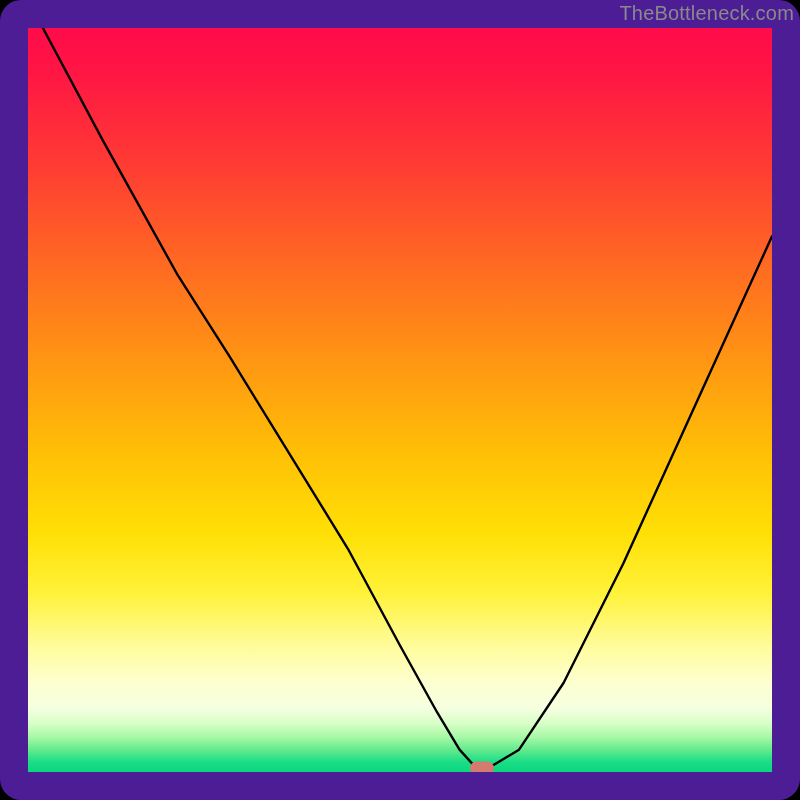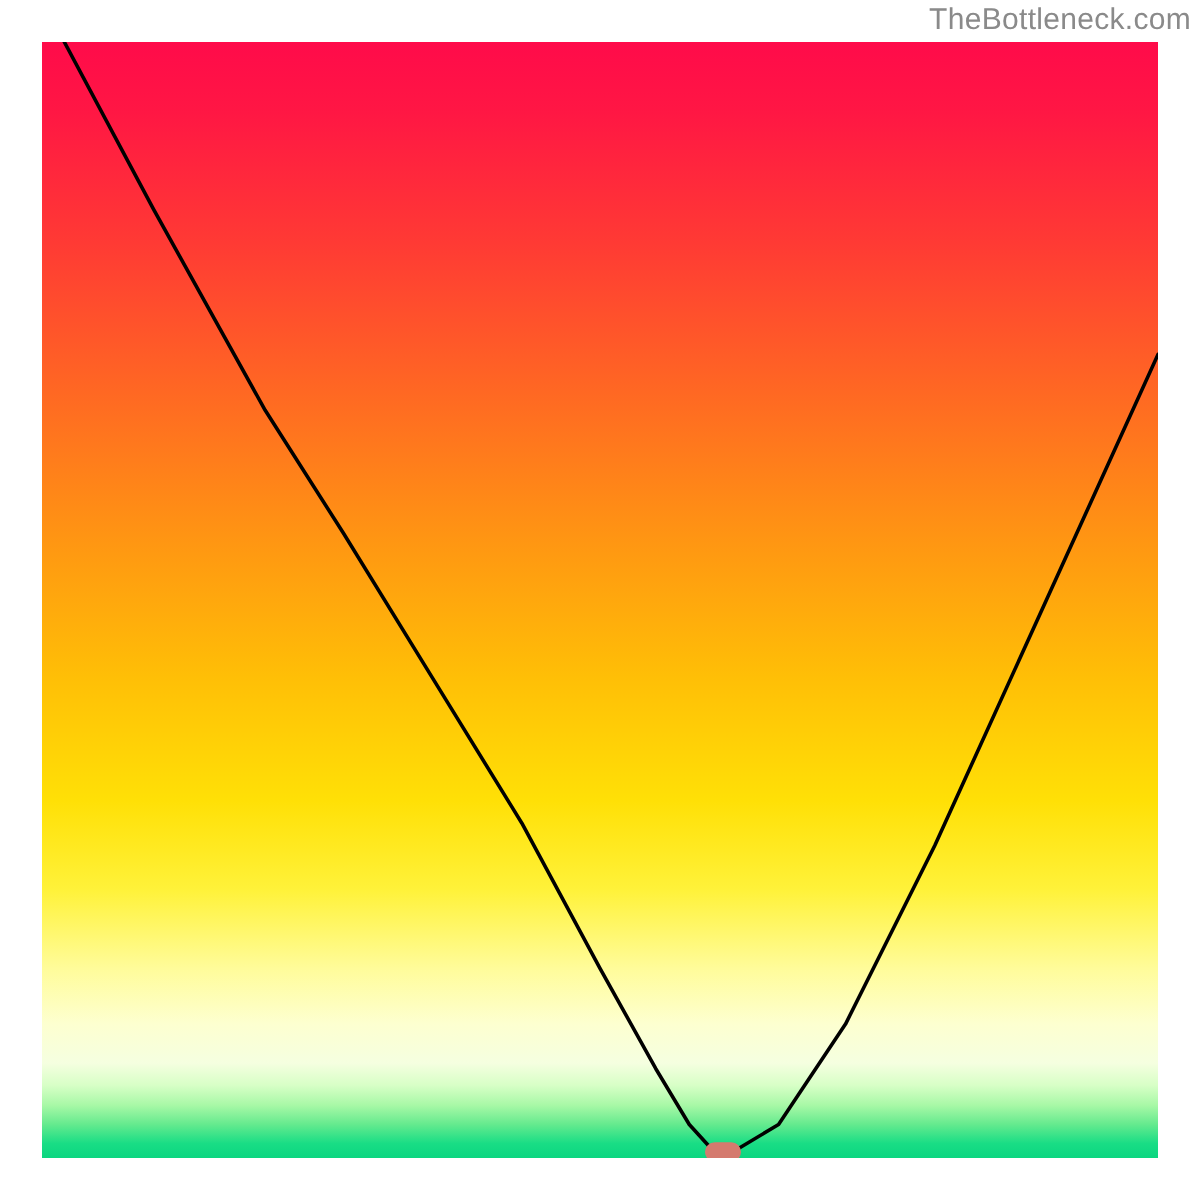--- a/index.html
+++ b/index.html
@@ -8,21 +8,22 @@
     width: 800px;
     height: 800px;
     background: #000;
     overflow: hidden;
     font-family: Arial, Helvetica, sans-serif;
   }
   .frame {
     position: relative;
     width: 800px;
     height: 800px;
-    background: #ffffff;
+    background: #4c1d95;
+    border-radius: 21px;
   }
   .watermark {
     position: absolute;
     top: 2px;
     right: 6px;
     color: #8a8a8a;
     font-size: 20px;
     font-weight: 500;
     letter-spacing: 0.2px;
     z-index: 10;

